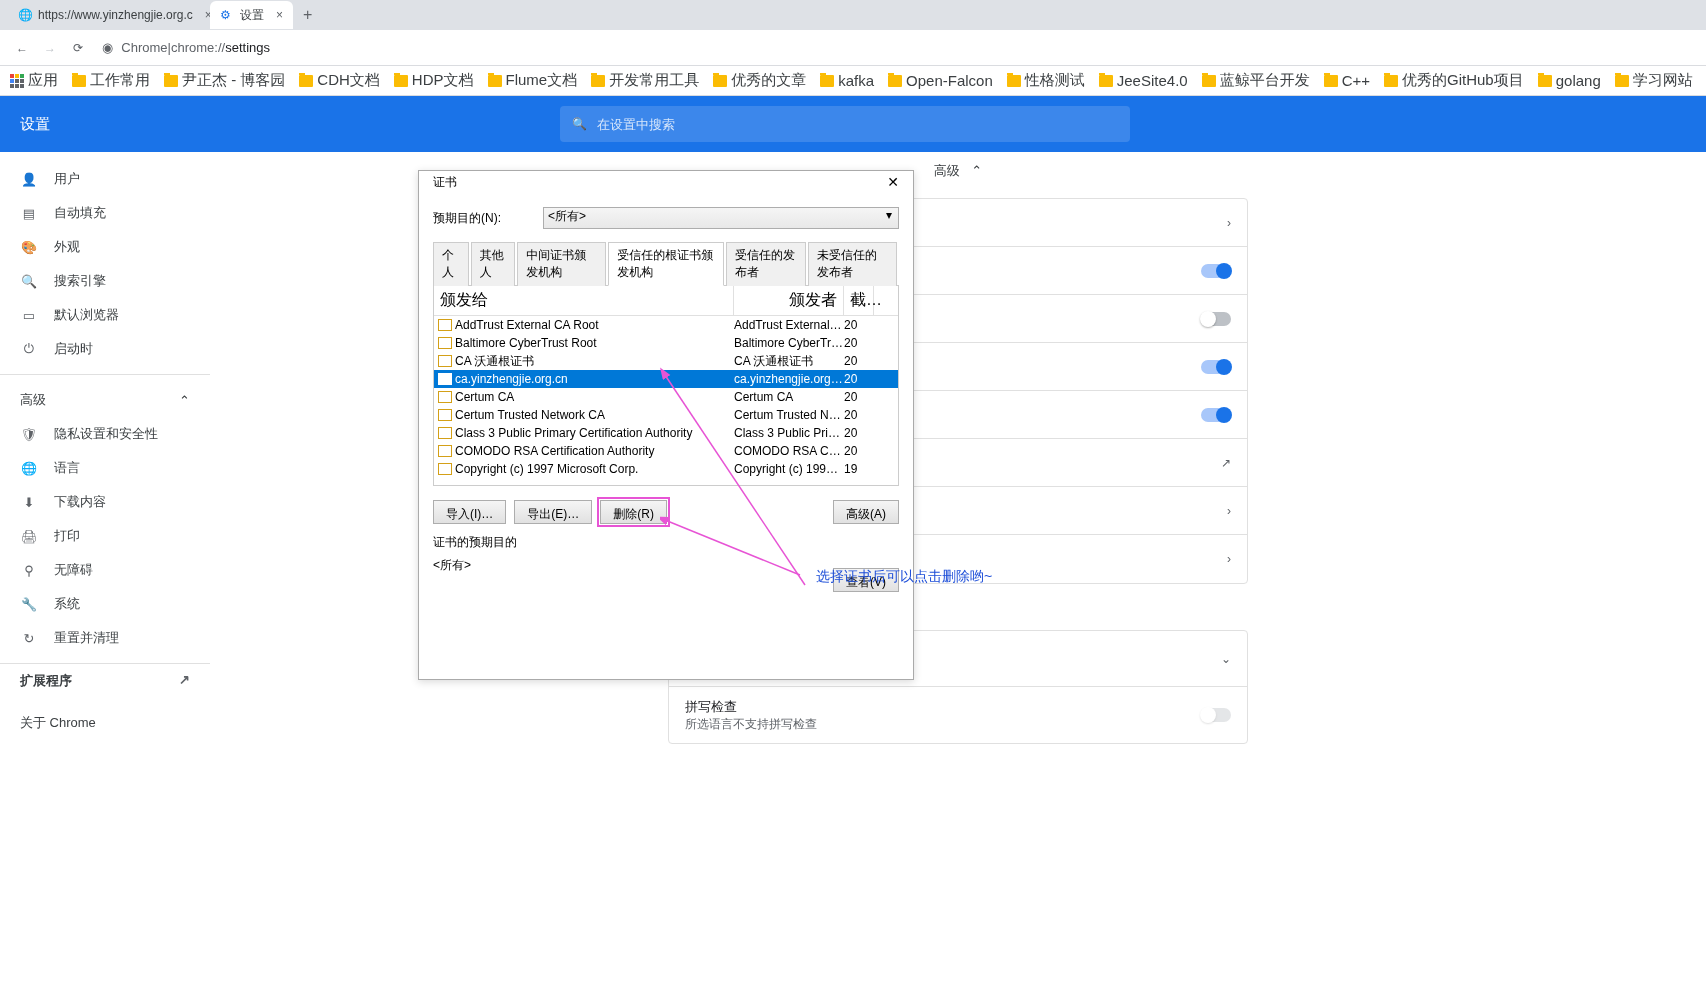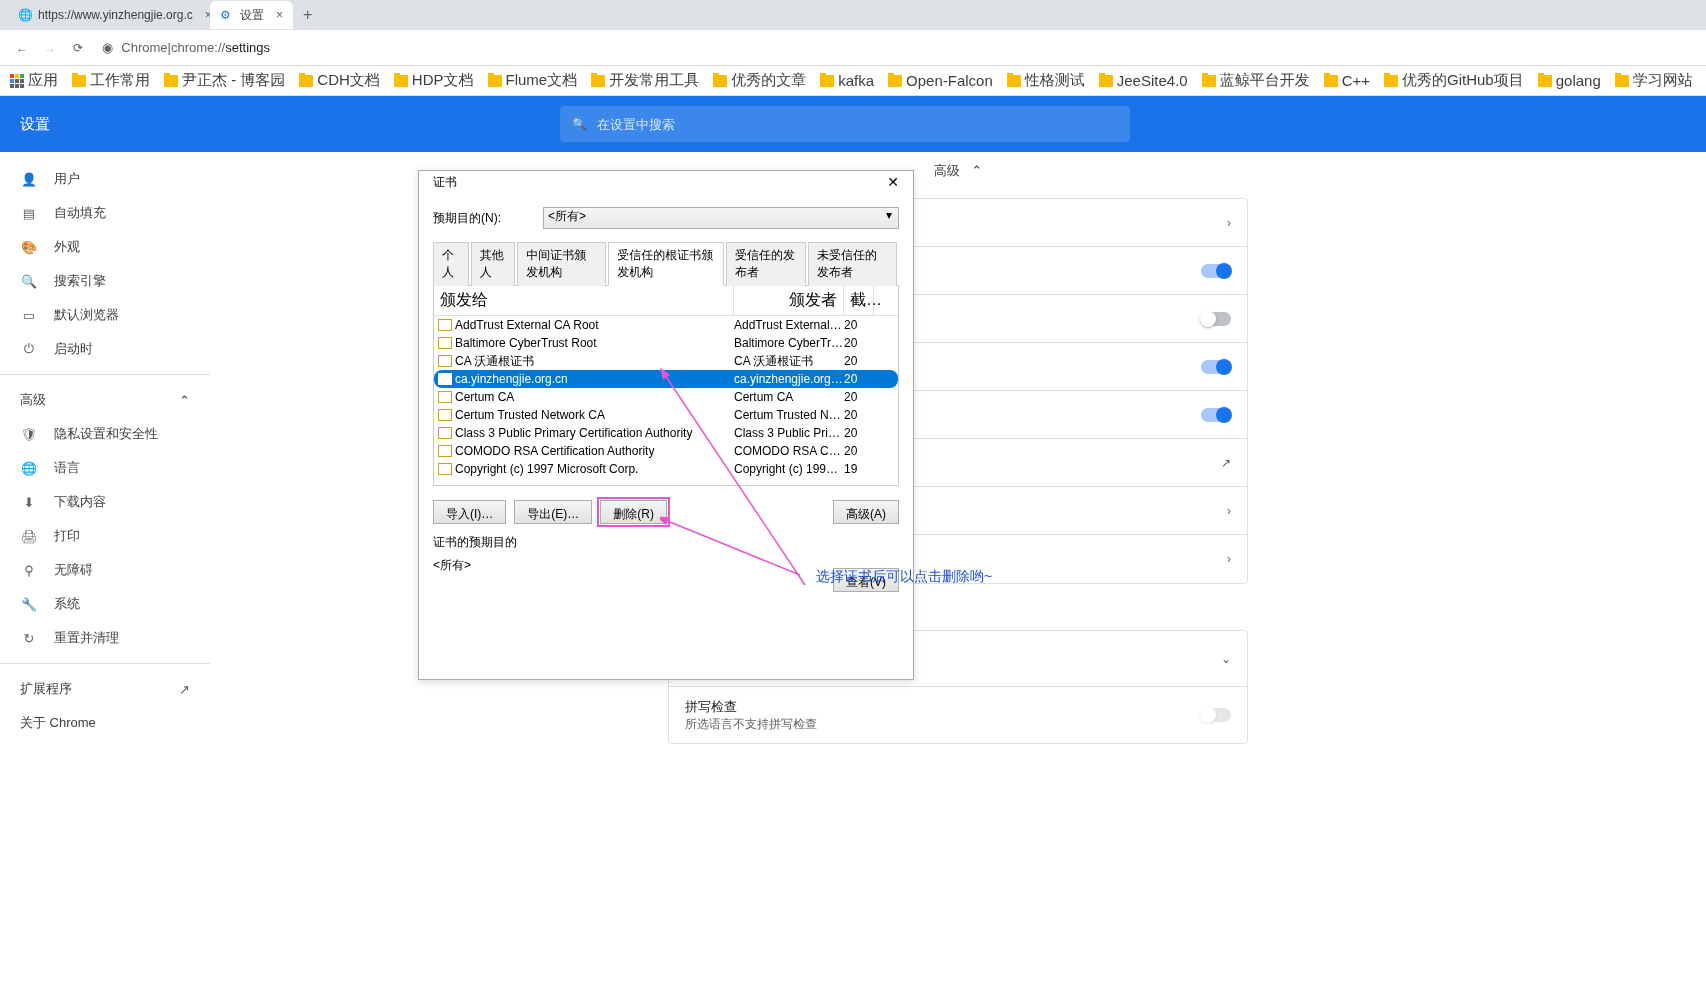--- a/index.html
+++ b/index.html
@@ -36,21 +36,21 @@
 .search-settings { margin-left: 510px; width: 570px; height: 36px; background: rgba(255,255,255,0.15); border-radius: 4px; display: flex; align-items: center; padding: 0 12px; }
 .search-settings input { background: transparent; border: none; color: #fff; font-size: 13px; outline: none; width: 100%; }
 .search-settings input::placeholder { color: rgba(255,255,255,0.8); }
 
 
 .main-area { display: flex; height: calc(986px - 30px - 36px - 30px - 56px); }
 .sidebar { width: 210px; padding-top: 10px; }
 .nav-item { height: 34px; display: flex; align-items: center; padding: 0 20px; color: #3c4043; font-size: 13px; gap: 16px; }
 .nav-icon { width: 18px; display: flex; align-items: center; justify-content: center; color: #5f6368; }
 .nav-divider { border-top: 1px solid #e0e0e0; margin: 8px 0; }
-.nav-ext { display: flex; justify-content: space-between; align-items: center; padding: 0 20px; height: 34px; color: #3c4043; font-size: 13px;}
+.nav-ext { display: flex; justify-content: space-between; align-items: flex-start; padding: 0 20px; height: 34px; color: #3c4043; font-size: 13px; font-weight: bold;}
 
 
 .content { flex: 1; position: relative; }
 .section-header { text-align: center; padding: 10px; color: #3c4043; font-size: 13px; }
 .sec-arrow { margin-left: 8px; }
 .card { width: 580px; margin: 8px auto; border: 1px solid #e0e0e0; border-radius: 4px; }
 .card-row { height: 48px; display: flex; align-items: center; justify-content: space-between; padding: 0 16px; border-bottom: 1px solid #e0e0e0; }
 .card-row:last-child { border-bottom: none; }
 .card-row.tall { height: 56px; flex-direction: column; align-items: flex-start; justify-content: center; gap: 2px; }
 .card-label { font-size: 13px; color: #202124; }
@@ -81,21 +81,21 @@
 .cert-tab.active { background: #fff; border-bottom: 1px solid #fff; }
 
 .cert-list-box { border: 1px solid #ccc; border-top: none; height: 200px; }
 .cert-list-head { display: flex; background: #fff; border-bottom: 1px solid #e0e0e0; font-size: 16px; }
 .cert-list-head div { padding: 4px 6px; border-right: 1px solid #e0e0e0; }
 .col1 { width: 300px; }
 .col2 { width: 110px; text-align: right; }
 .col3 { width: 30px; }
 .cert-list-body { height: 166px; overflow-y: scroll; overflow-x: scroll; font-size: 12px; }
 .cert-row { display: flex; height: 18px; align-items: center; white-space: nowrap; }
-.cert-row.selected { background: #0078d7; color: #fff; border-radius: 8px; }
+.cert-row.selected { background: #0078d7; color: #fff; }
 .cert-row .c1 { width: 300px; padding-left: 4px; display: flex; align-items: center; gap: 3px; overflow: hidden; }
 .cert-row .c2 { width: 110px; overflow: hidden; text-overflow: ellipsis; }
 .cert-row .c3 { width: 30px; }
 .cert-ico { width: 14px; height: 12px; background: #fff; border: 1px solid #d4a017; display: inline-block; position: relative; flex-shrink: 0; }
 .cert-row.selected .cert-ico { border-color: #fff; }
 
 .cert-buttons { display: flex; gap: 8px; margin-top: 14px; align-items: center; }
 .cert-btn { height: 24px; border: 1px solid #adadad; background: linear-gradient(#f5f5f5,#e1e1e1); font-size: 12px; padding: 5px 12px; cursor: pointer; }
 .cert-btn.highlight { outline: 2px solid #e754d5; outline-offset: 1px; }
 .cert-btn-spacer { flex: 1; }

